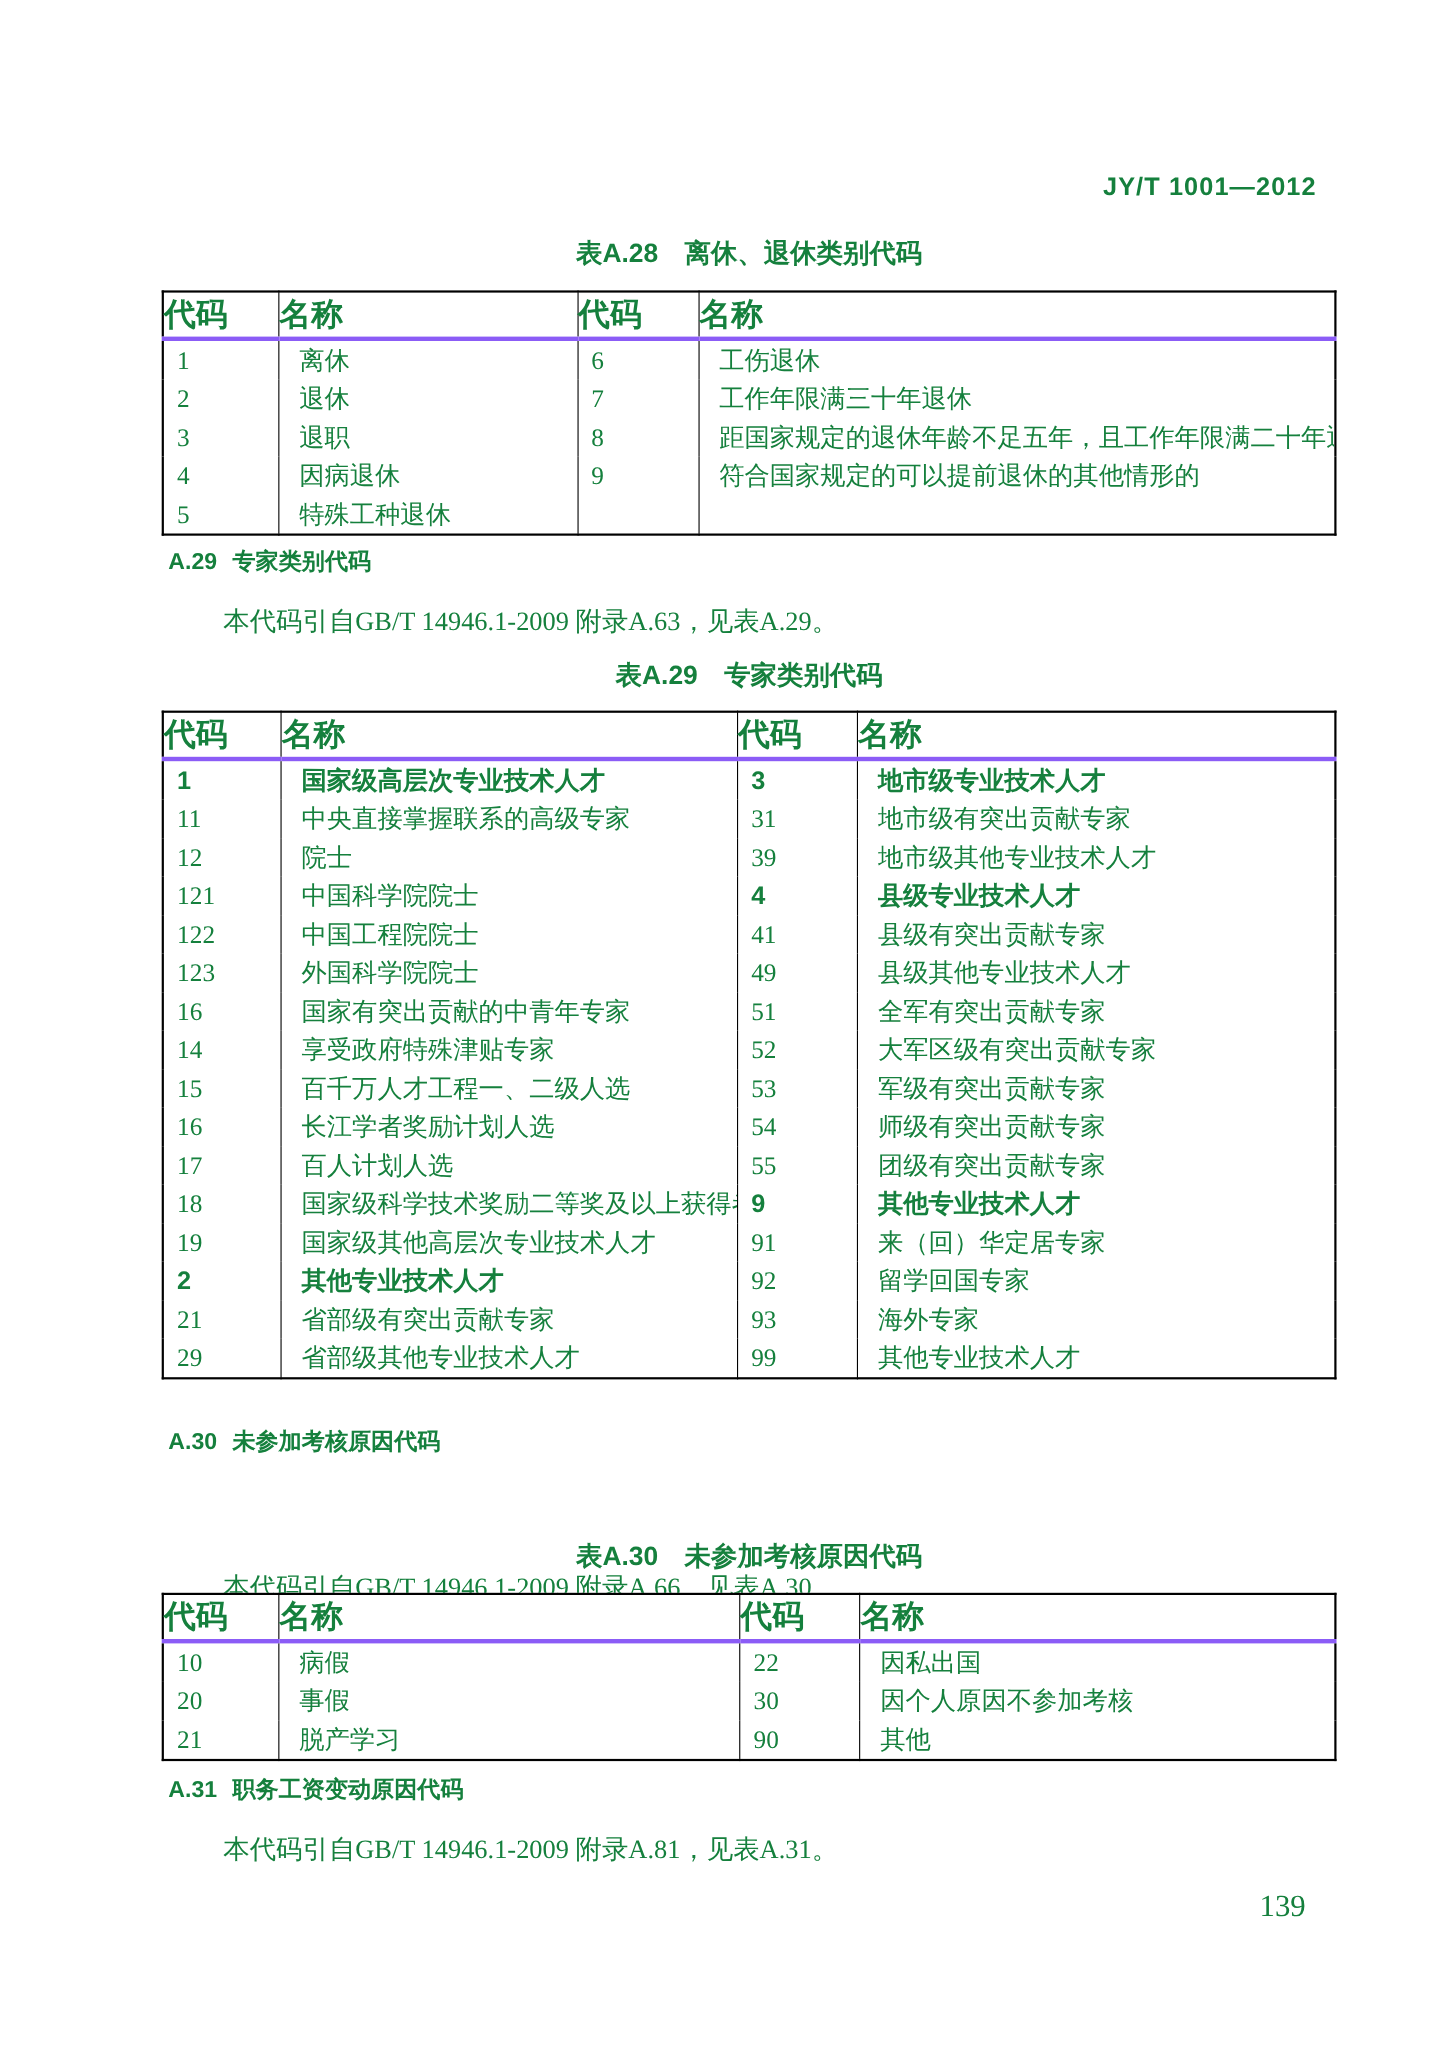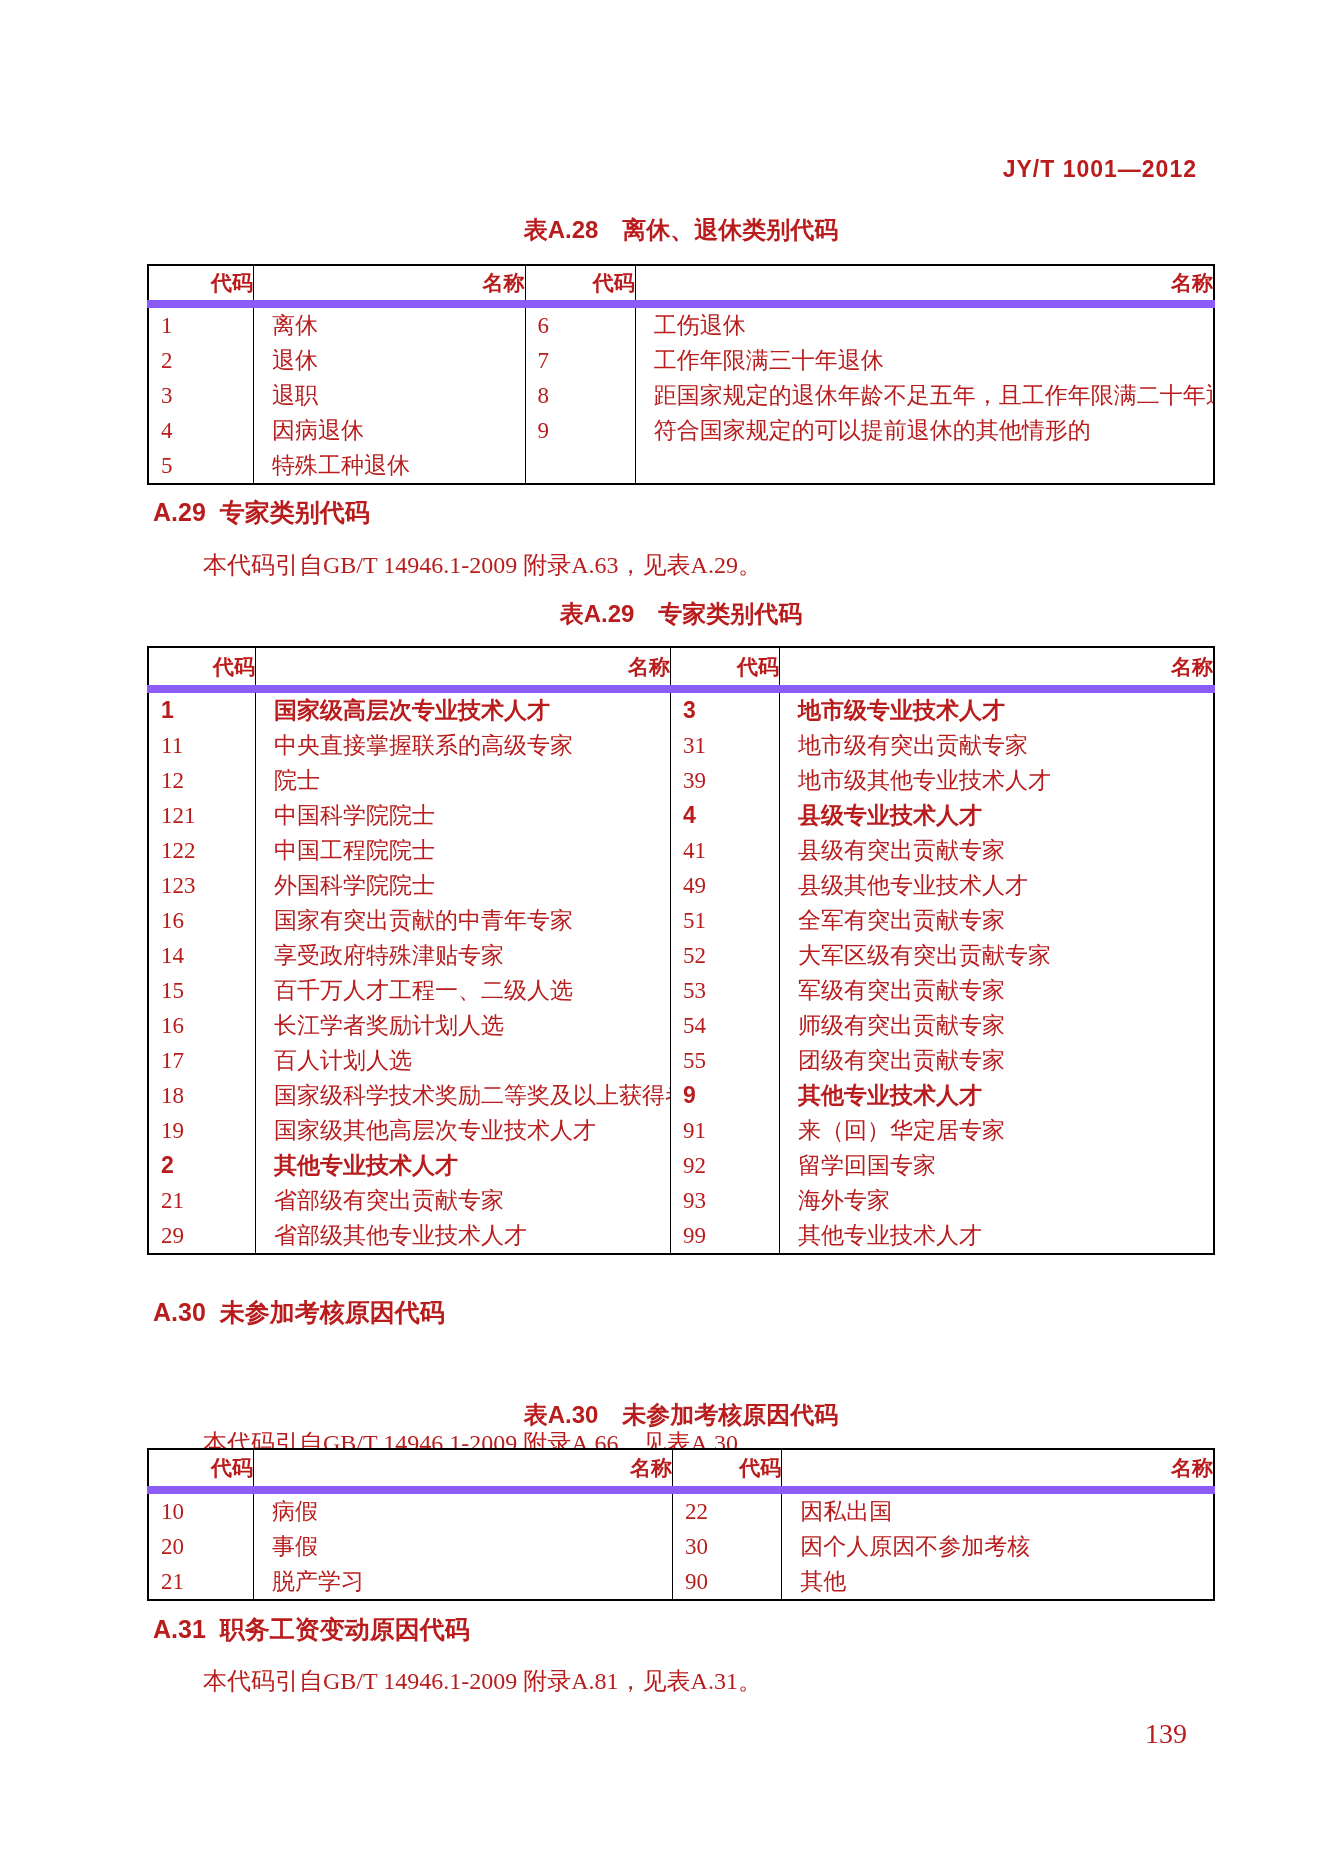--- a/index.html
+++ b/index.html
@@ -1,21 +1,21 @@
 <!DOCTYPE html>
 <html><head>
 <meta charset="utf-8">
 <style>
   html,body{margin:0;padding:0;background:#ffffff;}
   .page{
     position:relative;
     width:1323px;
     height:1871px;
     background:#ffffff;
-    color:#b91c1c;
+    color:#15803d;
     overflow:hidden;
   }
   .doc-num{
     position:absolute;
     top:156px; right:126px;
     font-family:"Liberation Sans",sans-serif;
     font-weight:bold;
     font-size:23px;
     letter-spacing:1px;
   }
@@ -26,44 +26,44 @@
     font-family:"Liberation Sans",sans-serif;
     font-weight:bold;
     font-size:24px;
   }
   .tbl-title .tt{margin-left:24px;margin-top:12px;}
   .sec-h{
     position:absolute;
     left:153px;
     font-family:"Liberation Sans",sans-serif;
     font-weight:bold;
-    font-size:25px;
+    font-size:21px;
   }
   .sec-h .ht{margin-left:14px;}
   .para{
     position:absolute;
     left:203px;
     margin:0;
     font-family:"Liberation Serif",serif;
     font-size:24px;
   }
   table.codes{
     position:absolute;
     left:147px; width:1068px;
     border-collapse:collapse;
     table-layout:fixed;
     border:2px solid #000;
     background:#fff;
   }
   .codes th{
     font-family:"Liberation Sans",sans-serif;
     font-weight:bold;
-    font-size:21px;
-    text-align:right;
-    border-bottom:8px solid #8b5cf6;
+    font-size:29px;
+    text-align:left;
+    border-bottom:4px solid #8b5cf6;
     padding:0;
   }
   .codes td{
     font-family:"Liberation Serif",serif;
     font-size:23px;
     vertical-align:middle;
     padding:0 4px 0 0;
     overflow:hidden;
     white-space:nowrap;
   }

